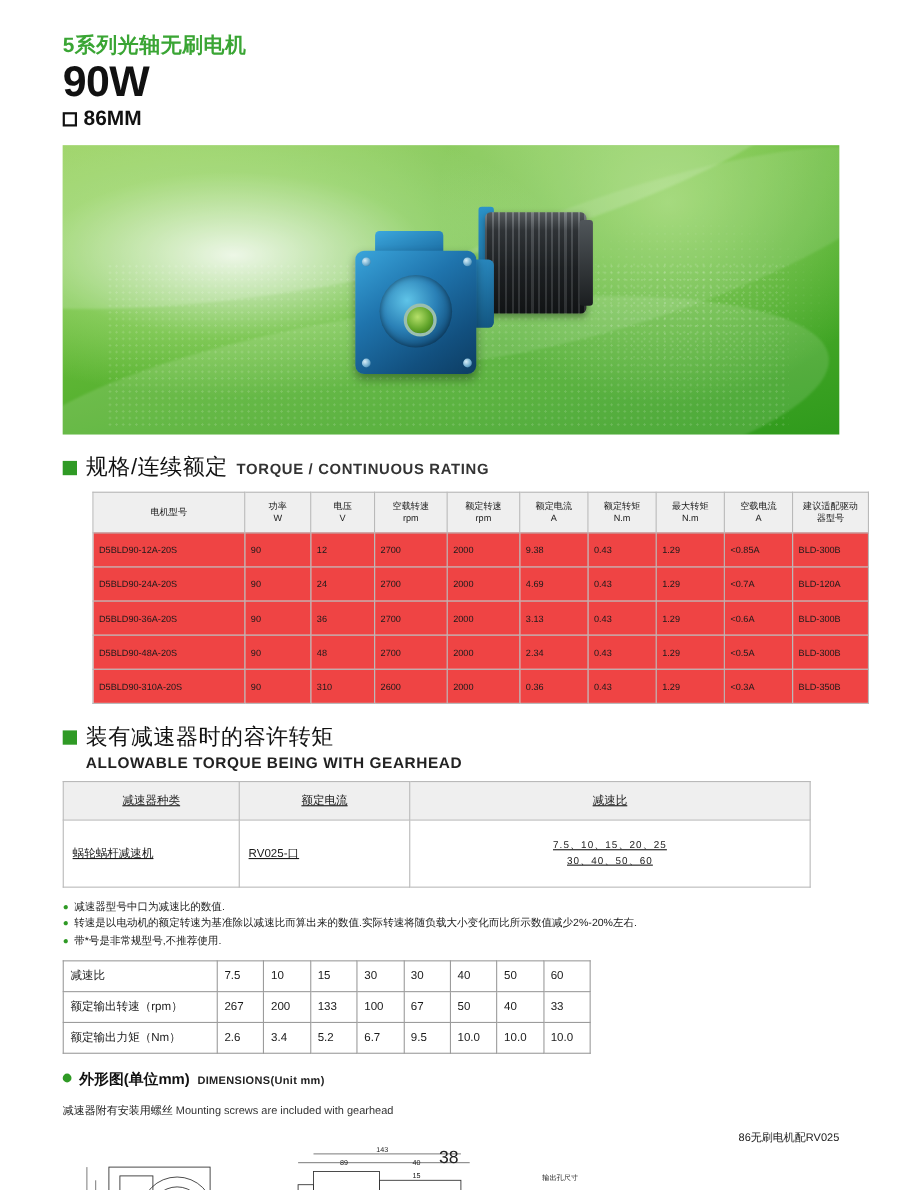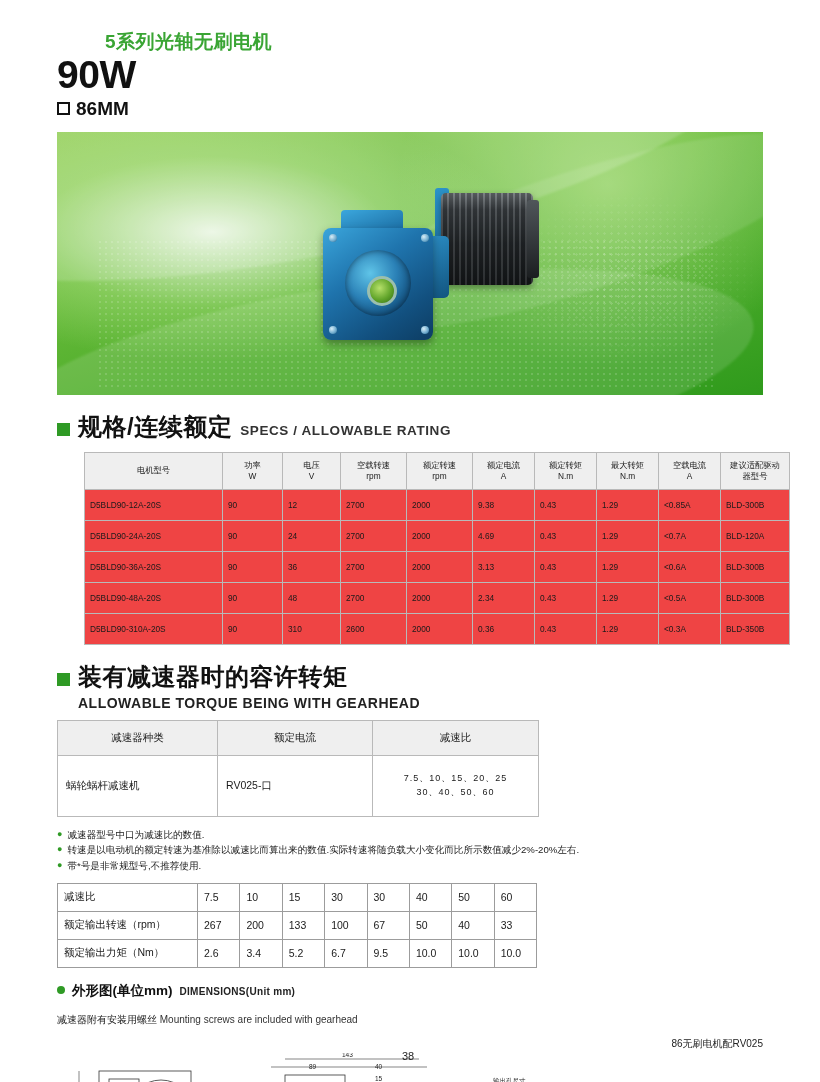--- a/index.html
+++ b/index.html
@@ -26,21 +26,20 @@
   
   .header {
     padding-top: 32px;
   }
   .series-title {
     color: #3aa534;
     font-size: 19px;
     font-weight: bold;
     letter-spacing: 0.5px;
     line-height: 1.1;
-    margin-left: 48px;
   }
   .watt {
     font-size: 39px;
     font-weight: bold;
     color: #111;
     line-height: 1.0;
     margin-top: 2px;
     letter-spacing: -0.5px;
   }
   .frame-line {
@@ -162,21 +161,21 @@
     display: flex;
     align-items: baseline;
     gap: 8px;
     margin-top: 16px;
   }
   .sq-mark {
     width: 13px; height: 13px; background: #2f9a25; display: inline-block; flex: none;
     position: relative; top: 1px;
   }
   .sec-cn {
-    font-size: 24px; font-weight: bold; color: #111; letter-spacing: 0.5px;
+    font-size: 20px; font-weight: normal; color: #111; letter-spacing: 0.5px;
   }
   .sec-en {
     font-size: 13.5px; font-weight: bold; color: #333; letter-spacing: 0.6px;
   }
   .sec-en-block {
     font-size: 14px; font-weight: bold; color: #222; letter-spacing: 0.5px;
     margin: 2px 0 0 21px;
   }
 
   
@@ -200,24 +199,25 @@
     line-height: 1.35;
     height: 26px;
   }
   .spec-table tbody td {
     text-align: left;
     height: 20px;
     background: #ef4444;
   }
 
   .gear-table {
-    width: 482px;
+    width: 680px;
     margin-top: 9px;
     font-size: 10.5px;
     table-layout: fixed;
+    text-decoration: underline;
   }
   .gear-table th, .gear-table td {
     border: 1px solid #b9b9b9;
     padding: 6px 8px;
   }
   .gear-table thead th {
     background: #efefef;
     font-weight: normal;
     text-align: center;
     height: 22px;
@@ -280,21 +280,21 @@
     position: relative;
     width: 706px; height: 140px;
     margin-top: 2px;
   }
   .drawing svg { display: block; }
 
   .page-no {
     position: absolute;
     bottom: 20px; left: 0; right: 4px;
     text-align: center;
-    font-size: 11px;
+    font-size: 16px;
     color: #222;
   }
 </style>
 </head>
 <body>
 
 <div class="page">
 
   <div class="header">
     <div class="series-title">5系列光轴无刷电机</div>
@@ -325,21 +325,21 @@
       <div class="bolt" style="left:40px; top:64px;"></div>
       <div class="bolt" style="left:132px; top:64px;"></div>
       <div class="bolt" style="left:40px; top:156px;"></div>
       <div class="bolt" style="left:132px; top:156px;"></div>
     </div>
   </div>
 
   <div class="sec-head">
     <span class="sq-mark"></span>
     <span class="sec-cn">规格/连续额定</span>
-    <span class="sec-en">SPECS / ALLOWABLE RATING</span>
+    <span class="sec-en">TORQUE / CONTINUOUS RATING</span>
   </div>
 
   <table class="spec-table">
     <colgroup>
       <col style="width:138px">
         <col style="width:60px">
         <col style="width:58px">
       <col style="width:66px">
         <col style="width:66px">
         <col style="width:62px">

